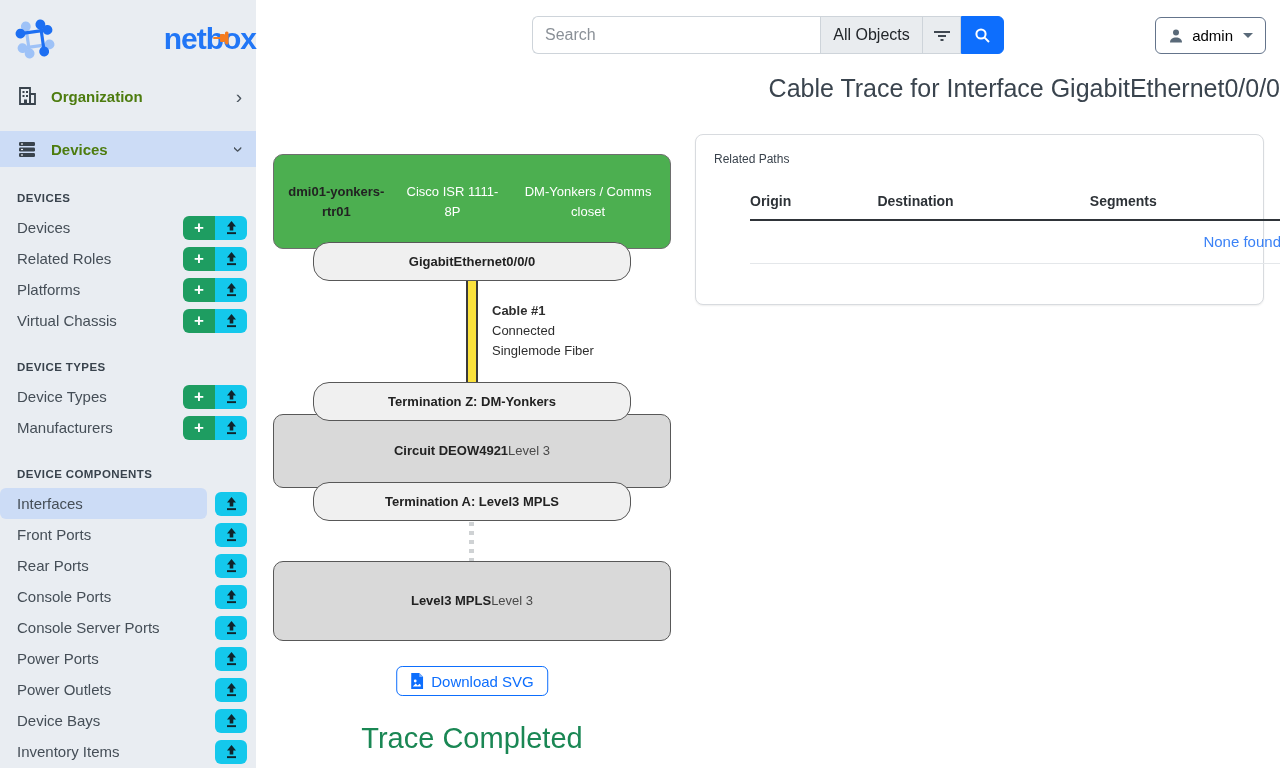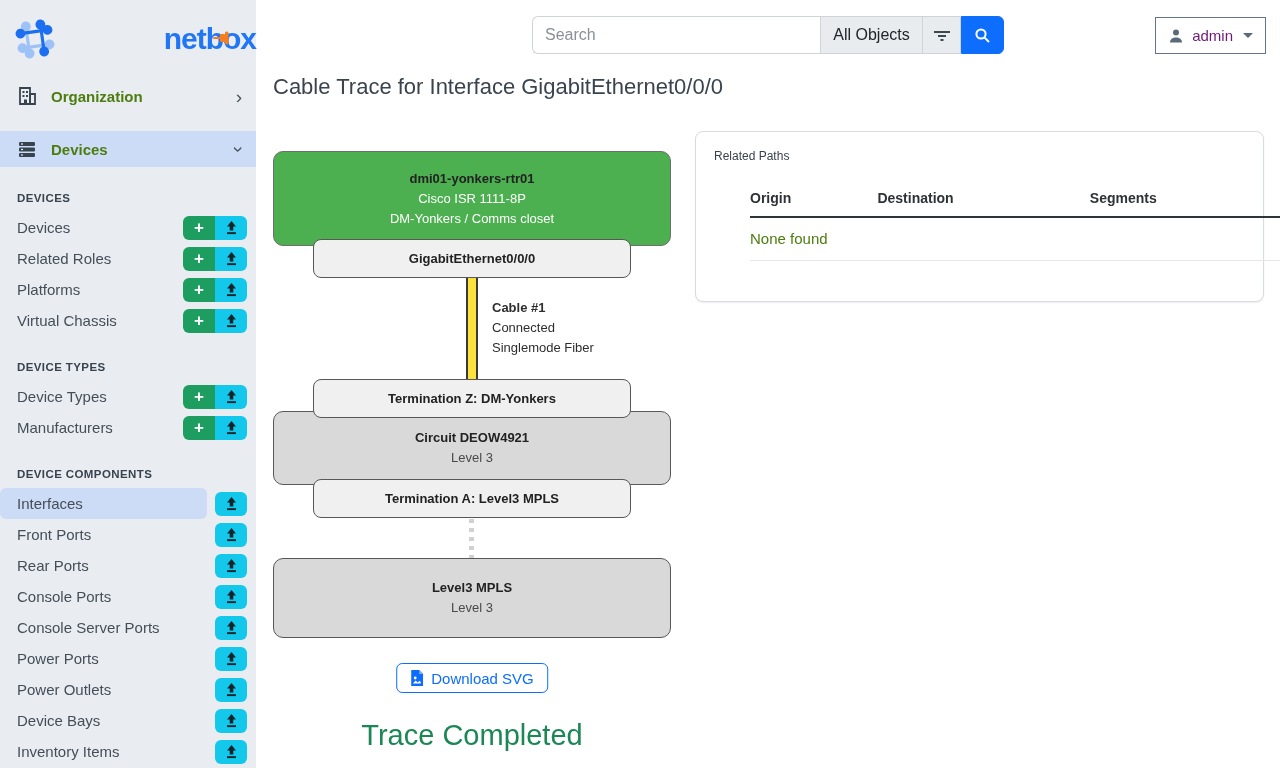--- a/index.html
+++ b/index.html
@@ -41,39 +41,39 @@
   .search-input { width:288px; height:38px; border:1px solid #ced4da; border-right:none;
     border-radius:6px 0 0 6px; padding:0 12px; font-size:16px; color:#212529; outline:none; }
   .search-input::placeholder { color:#8a9097; }
   .scope-seg { width:102px; background:#e9ecef; border:1px solid #ced4da; border-right:none;
     display:flex; align-items:center; justify-content:center; font-size:16px; color:#212529; cursor:pointer; }
   .filter-seg { width:39px; background:#e9ecef; border:1px solid #ced4da;
     display:flex; align-items:center; justify-content:center; cursor:pointer; }
   .search-btn { width:43px; background:var(--accent,#0d6efd); border:1px solid var(--accent,#0d6efd);
     border-radius:0 6px 6px 0; display:flex; align-items:center; justify-content:center; cursor:pointer; }
   .user-btn { position:absolute; right:14px; top:17px; height:37px; padding:0 12px;
-    border:1px solid #64748b; border-radius:0; background:#fff; display:flex; gap:8px;
-    align-items:center; font-size:15px; color:#701a75; cursor:pointer; }
+    border:1px solid #64748b; border-radius:6px; background:#fff; display:flex; gap:8px;
+    align-items:center; font-size:15px; color:#000000; cursor:pointer; }
   .caret { width:0; height:0; border-left:5px solid transparent; border-right:5px solid transparent;
     border-top:5px solid #5a6a79; margin-left:2px; }
 
-  .page-title { margin:74px 0 0 17px; font-size:22px; font-weight:400; color:#3a444e; }
+  .page-title { margin:74px 0 0 17px; font-size:25px; font-weight:400; color:#3a444e;text-align:right; }
 
   .content-row { display:flex; align-items:flex-start; margin-top:31px; }
 
   
   .diagram { position:relative; width:398px; height:640px; margin-left:17px; flex:none; font-size:13px; }
-  .tbox { position:absolute; display:flex; flex-direction:column; justify-content:center;
+  .tbox { position:absolute; display:flex; flex-direction:row; justify-content:center;
     align-items:center; text-align:center; line-height:20px; cursor:pointer; }
   .tbox-title { font-weight:700; color:#222; }
   .box-device { left:0; top:20px; width:398px; height:95px; background:var(--device-green,#4caf50);
     border:1px solid #6e6e6e; border-radius:10px; z-index:2; }
   .box-device .tbox-sub { color:#fff; }
   .box-narrow { left:40px; width:318px; height:39px; background:#f0f0f0;
-    border:1.5px solid #585858; border-radius:8px; z-index:3; }
+    border:1.5px solid #585858; border-radius:16px; z-index:3; }
   .box-iface { top:108px; }
   .box-termz { top:248px; }
   .box-terma { top:348px; }
   .box-wide { left:0; width:398px; background:#d9d9d9; border:1.5px solid #585858;
     border-radius:10px; z-index:2; }
   .box-circuit { top:280px; height:74px; }
   .box-mpls { top:427px; height:80px; }
   .box-wide .tbox-sub { color:#4a4a4a; }
 
   .cable-line { position:absolute; left:193px; top:147px; width:12px; height:101px;
@@ -89,21 +89,21 @@
   .trace-status { position:absolute; top:588px; width:100%; text-align:center;
     font-size:29px; color:var(--status-green,#1a8754); }
 
   
   .card { flex:1; margin:0 16px 0 24px; background:#fff; border:1px solid #d8dbdf; border-radius:8px;
     box-shadow:0 1px 2px rgba(0,0,0,.07); padding:17px 18px 14px; }
   .card-title { font-size:12px; font-weight:400; color:#39424c; margin-bottom:21px; }
   .paths-table { width:100%; border-collapse:collapse; table-layout:fixed;margin-left:36px; }
   .paths-table th { text-align:left; font-size:14px; color:#2d3237; padding:6px 0 10px;
     border-bottom:2px solid #2f3439; }
-  .paths-table td { padding:12px 0 13px; color:#4d7c0f; font-size:15px; border-bottom:1px solid #e4e7ea; }
+  .paths-table td { padding:12px 0 13px; color:#3b82f6; font-size:15px; border-bottom:1px solid #e4e7ea;text-align:right; }
   .card-pad { height:26px; }
 
   .icon-svg { display:block; }
 </style>
 </head>
 <body>
 
 <div class="sidebar">
   <div class="logo-row">
     <span class="nav-icon" style="width:42px;height:42px">

